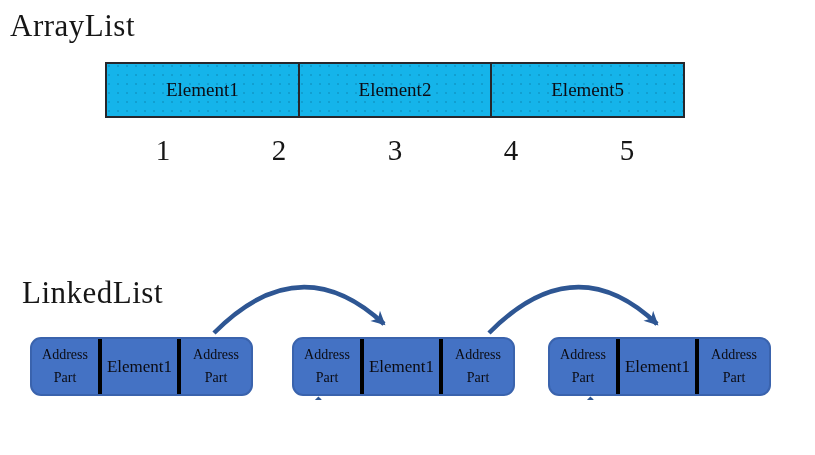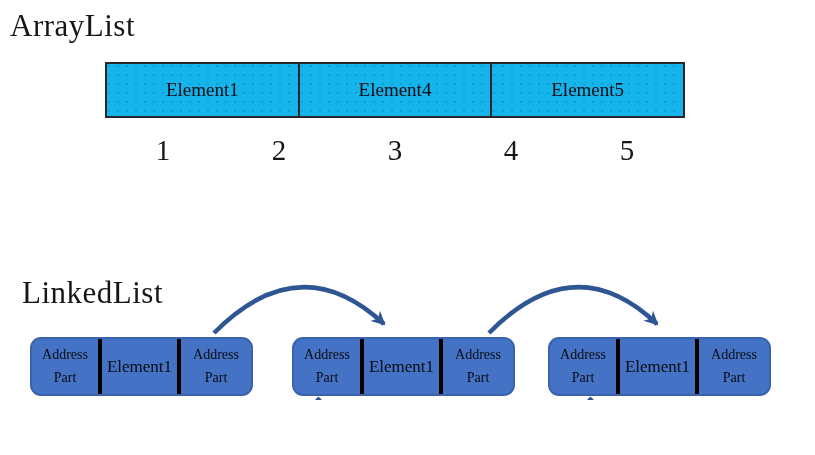--- a/index.html
+++ b/index.html
@@ -121,21 +121,21 @@
 </style>
 </head>
 <body>
 
 <div class="canvas">
 
   <div class="title arr-title">ArrayList</div>
 
   <div class="array-row">
     <div class="array-cell">Element1</div>
-    <div class="array-cell">Element4</div>
+    <div class="array-cell">Element2</div>
     <div class="array-cell">Element5</div>
   </div>
 
   <div class="index-row">
     <div class="index-cell">1</div>
     <div class="index-cell">2</div>
     <div class="index-cell">3</div>
     <div class="index-cell">4</div>
     <div class="index-cell">5</div>
   </div>

